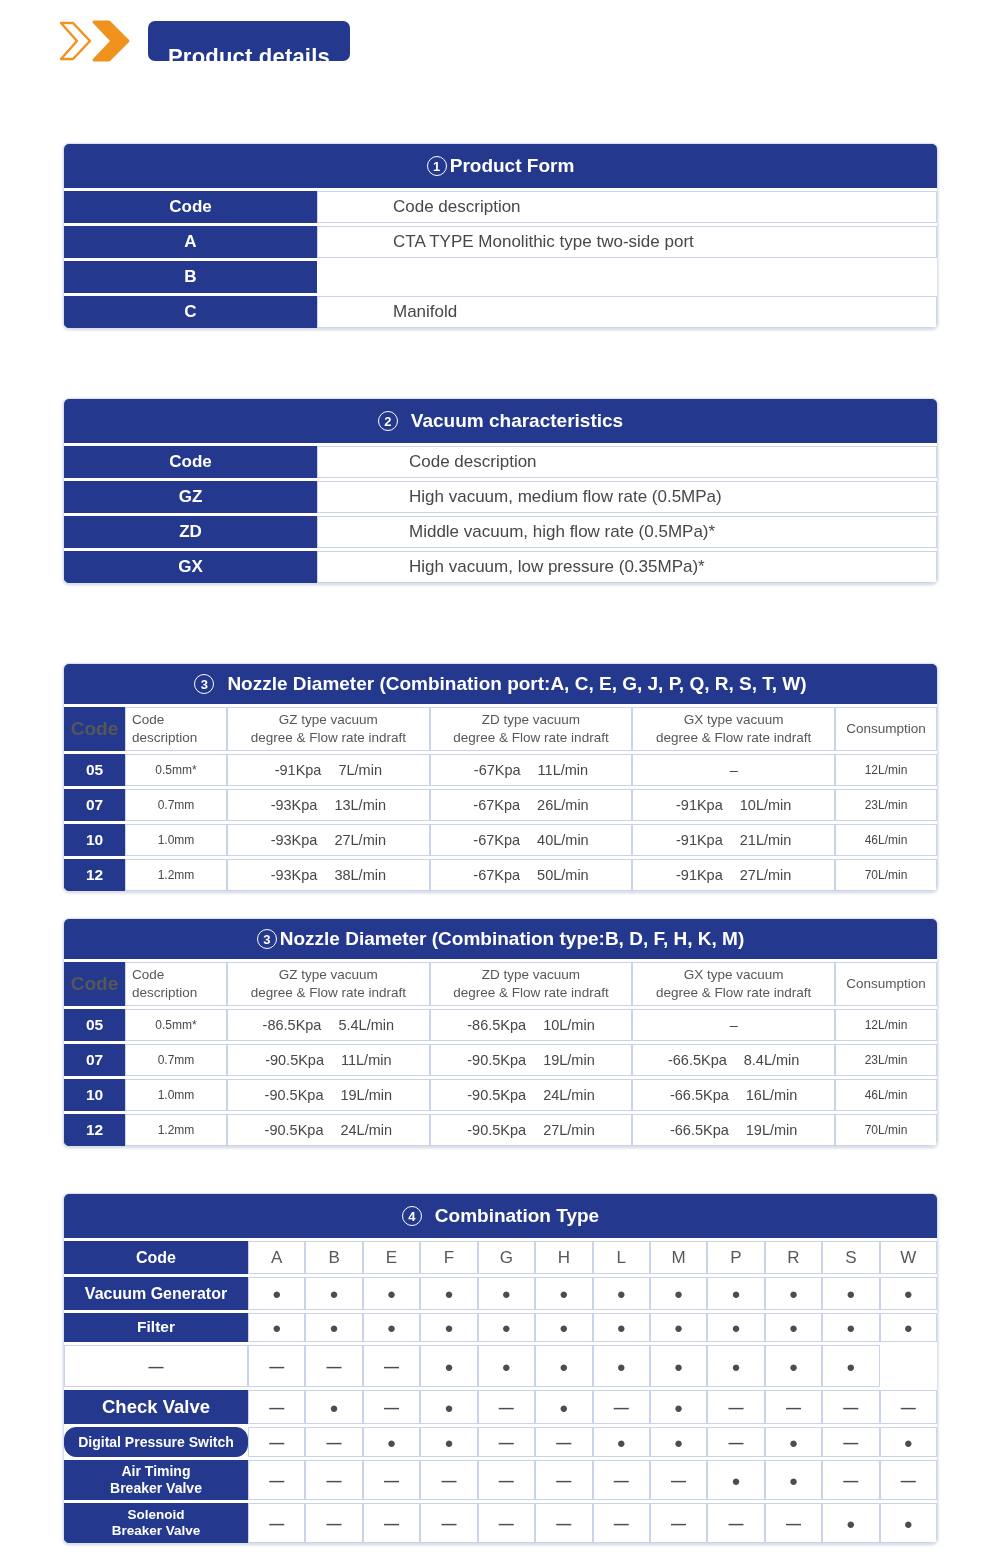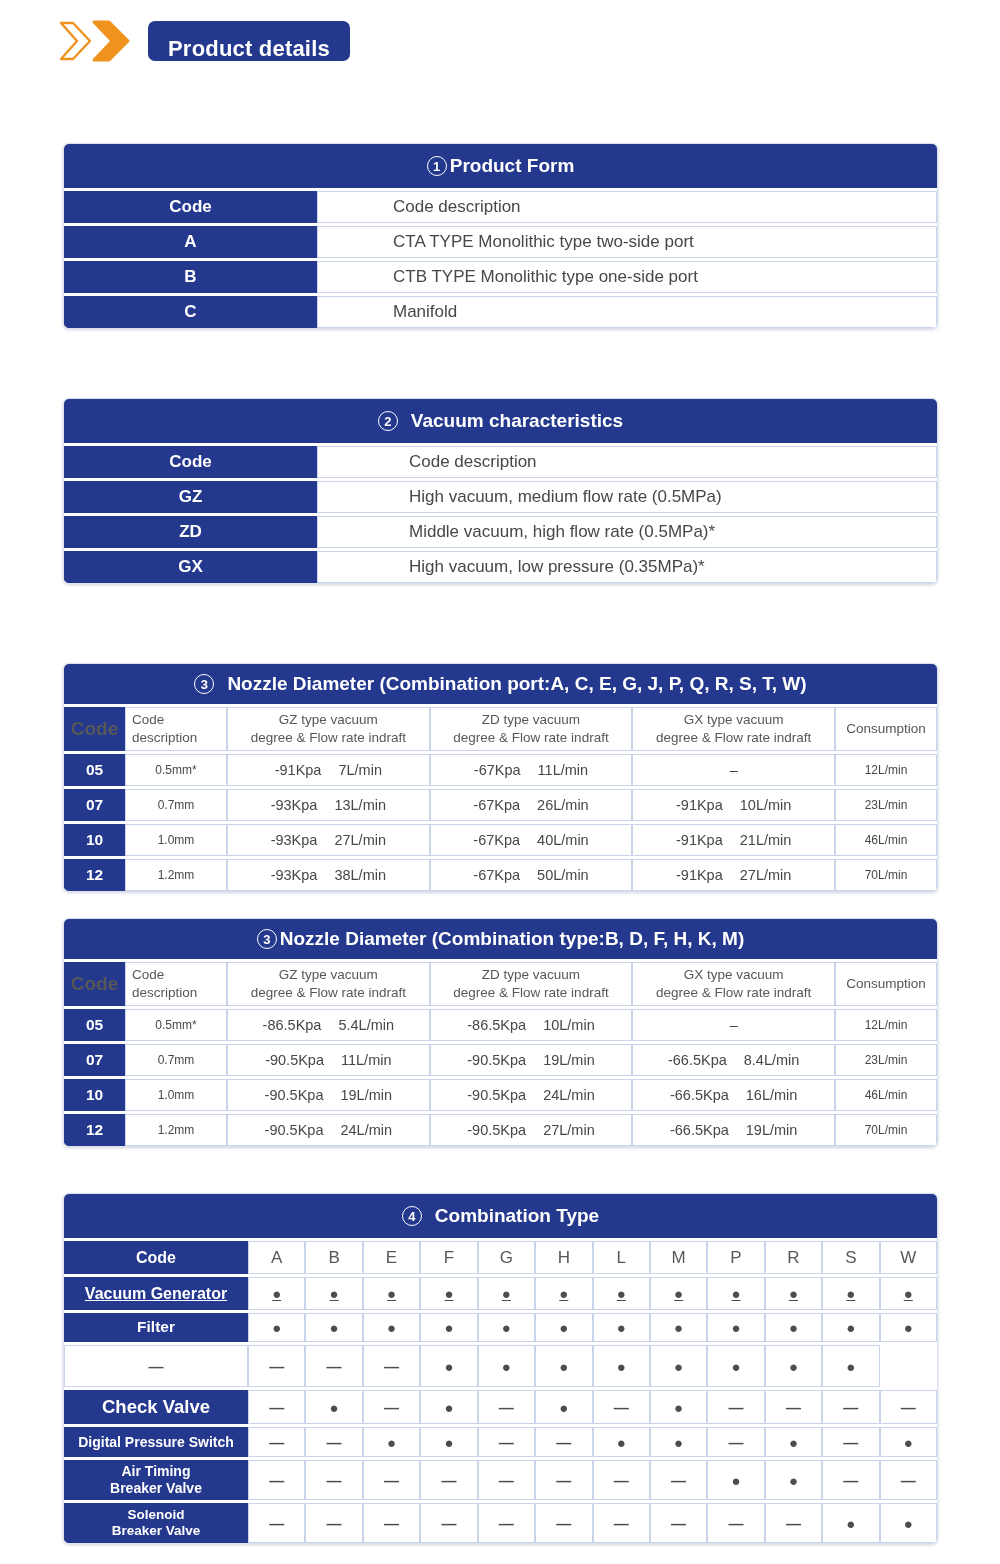--- a/index.html
+++ b/index.html
@@ -13,21 +13,21 @@
   *{box-sizing:border-box;margin:0;padding:0;}
   html,body{background:#fff;}
   body{font-family:"Liberation Sans","DejaVu Sans",sans-serif;}
   .page{position:relative;width:1000px;height:1564px;background:#fff;overflow:hidden;}
 
   
   .page-header{position:absolute;left:58px;top:18px;display:flex;align-items:center;}
   .chevrons{display:block;}
   .title-badge{
     margin-left:14px;background:var(--blue);color:#fff;font-weight:700;
-    font-size:22px;line-height:40px;height:40px;padding:8px 20px;border-radius:7px;
+    font-size:22px;line-height:40px;height:40px;padding:16px 20px;border-radius:7px;
     letter-spacing:.2px;
   }
 
   
   .tbl{
     position:absolute;left:63px;width:875px;background:#fff;
     border:1px solid var(--outer-border);border-radius:6px;overflow:hidden;
     box-shadow:0 1px 3px rgba(90,100,130,.28);
   }
   .tbl-head{
@@ -76,30 +76,30 @@
   .cell.pair span:empty{display:none;}
   .cell.dark.codecell{font-size:15.5px;text-align:center;}
 
   
   .cols-combo{grid-template-columns:184px repeat(12,1fr);}
   .cell.letter{font-size:17px;color:#585858;min-height:33px;}
   .cell.lbl{
     white-space:pre-line;text-align:center;line-height:1.2;font-size:16px;
   }
   .cell.mark{font-size:15px;color:#4d4d4d;font-weight:700;}
-  .combo-rows div.row:nth-of-type(1) .cell{min-height:33px;text-decoration:underline;}
+  .combo-rows div.row:nth-of-type(1) .cell{min-height:33px;}
   .combo-rows div.row:nth-of-type(1) .lbl{font-size:16px;}
   .combo-rows div.row:nth-of-type(2) .cell{min-height:29px;}
   .combo-rows div.row:nth-of-type(2) .lbl{font-size:15.5px;}
   .combo-rows div.row:nth-of-type(3) .cell{min-height:42px;}
   .combo-rows div.row:nth-of-type(3) .lbl{font-size:13px;}
   .combo-rows div.row:nth-of-type(4) .cell{min-height:34px;}
   .combo-rows div.row:nth-of-type(4) .lbl{font-size:18.5px;}
   .combo-rows div.row:nth-of-type(5) .cell{min-height:30px;}
-  .combo-rows div.row:nth-of-type(5) .lbl{font-size:14px;}
+  .combo-rows div.row:nth-of-type(5) .lbl{font-size:14px;border-radius:12px;}
   .combo-rows div.row:nth-of-type(6) .cell{min-height:40px;}
   .combo-rows div.row:nth-of-type(6) .lbl{font-size:14px;}
   .combo-rows div.row:nth-of-type(7) .cell{min-height:40px;}
   .combo-rows div.row:nth-of-type(7) .lbl{font-size:13.5px;}
 </style>
 </head>
 <body>
 
 <div class="page">
 
@@ -122,21 +122,20 @@
     </div>
     <div>
 
         <div class="row cols-2">
           <div class="cell dark">A</div>
           <div class="cell desc">CTA TYPE Monolithic type two-side port</div>
         </div>
 
         <div class="row cols-2">
           <div class="cell dark">B</div>
-          <div class="cell desc">CTB TYPE Monolithic type one-side port</div>
         </div>
 
         <div class="row cols-2">
           <div class="cell dark">C</div>
           <div class="cell desc">Manifold</div>
         </div>
       </div>
   </section>
 
   <section class="tbl" id="t2">

